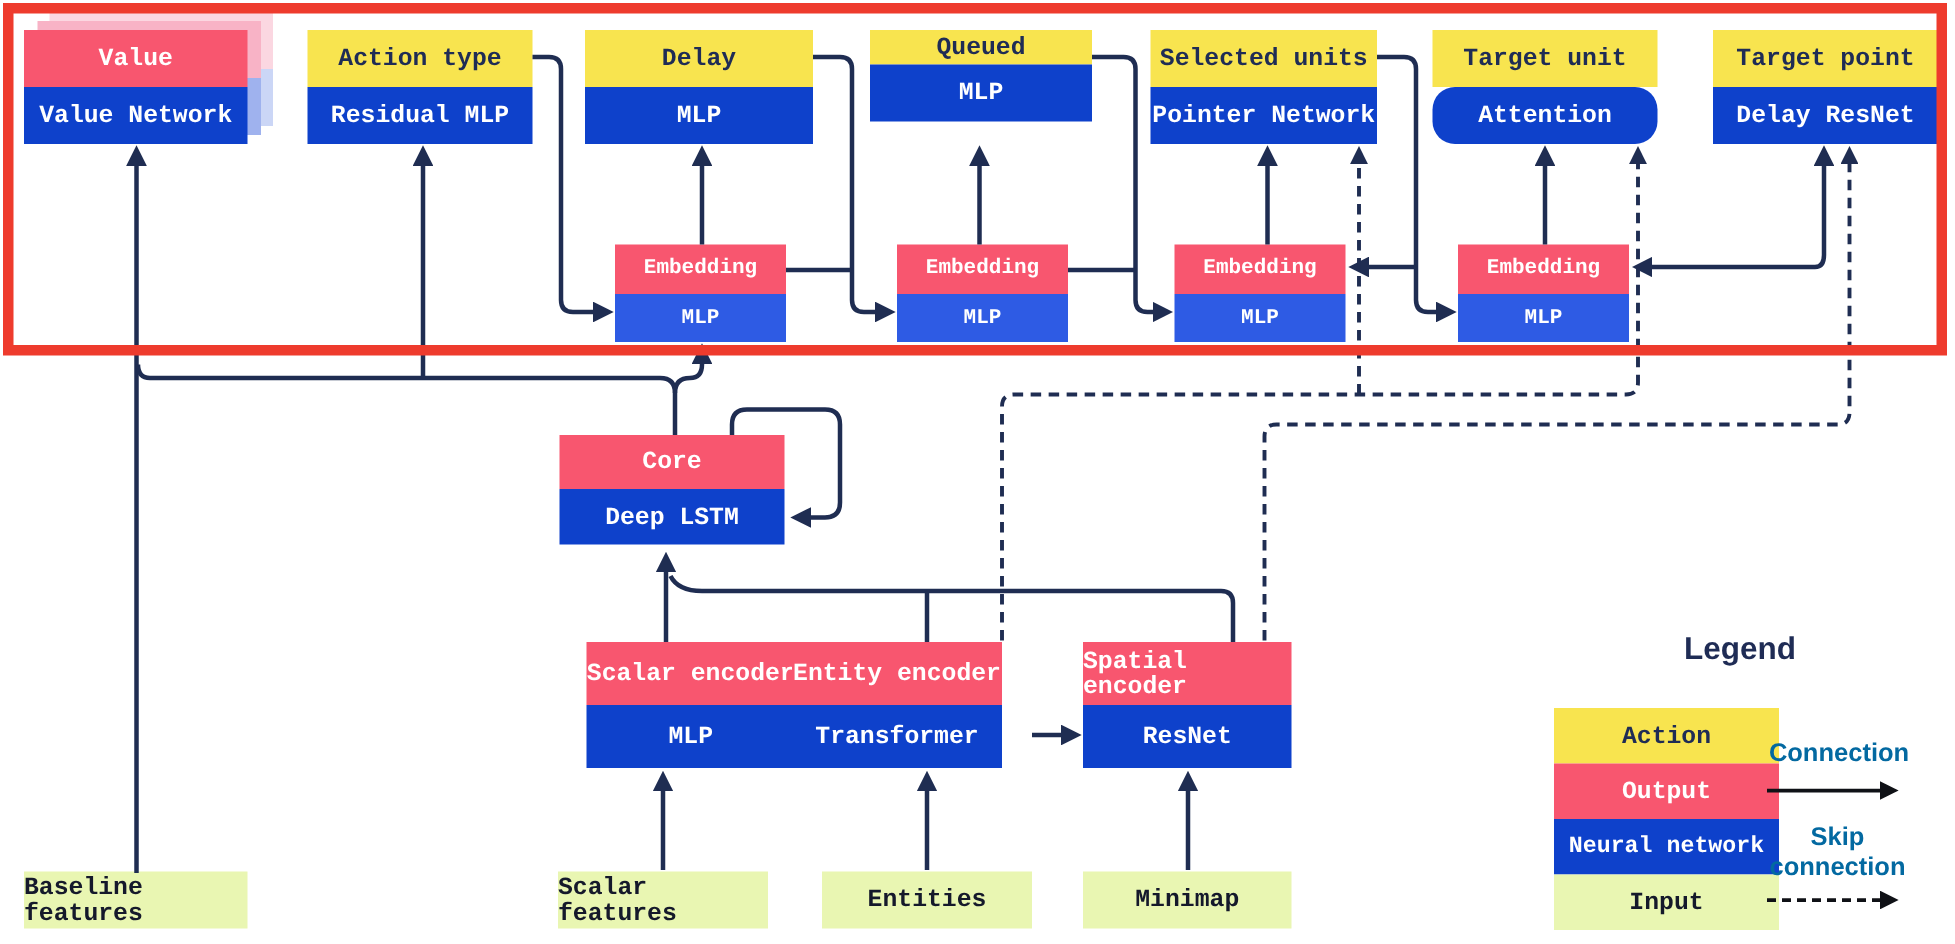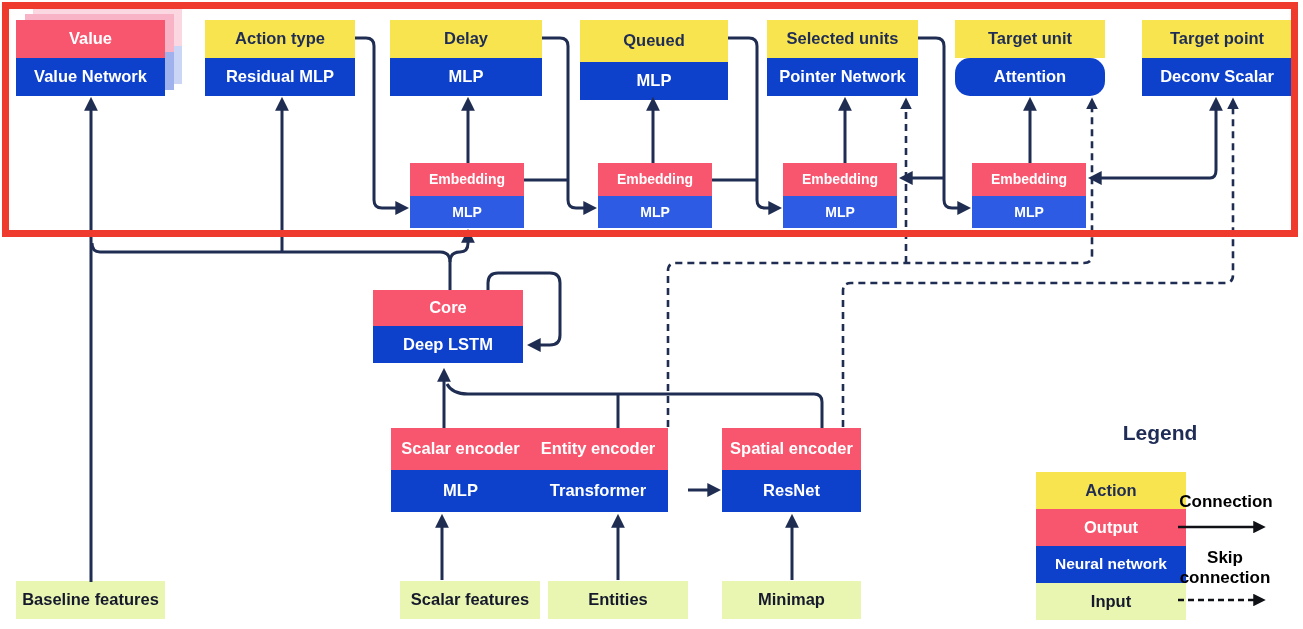--- a/index.html
+++ b/index.html
@@ -1,36 +1,36 @@
 <!DOCTYPE html>
 <html><head>
 <meta charset="utf-8">
 <style>
   html,body{margin:0;padding:0;background:#fff;}
   .canvas{position:relative;width:1303px;height:629px;background:#ffffff;overflow:hidden;
           font-family:"Liberation Sans",sans-serif;}
   .node{position:absolute;z-index:3;display:flex;flex-direction:column;}
-  .half{display:flex;align-items:center;justify-content:center;font-weight:700;line-height:1.05;}
+  .half{display:flex;align-items:center;justify-content:center;font-weight:700;line-height:1.05;font-family:Liberation Mono, monospace;}
   .yellow{background:#F8E44F;color:#1F2C55;}
   .pink{background:#F8566F;color:#ffffff;}
   .blue{background:#0E41CB;color:#ffffff;}
   .lblue{background:#2E5BE4;color:#ffffff;}
   .green{background:#E9F6B2;color:#15192B;}
   .fs-head{font-size:16.5px;}
   .fs-emb{font-size:14px;}
   .fs-input{font-size:16.5px;}
   .shadow{position:absolute;display:flex;flex-direction:column;}
   .sh-z2{z-index:1;}
   .sh-z1{z-index:2;}
   .wires{position:absolute;left:0;top:0;z-index:4;}
   .frame{position:absolute;left:2px;top:2px;width:1296px;height:235px;border:7px solid #EE3B2D;
          box-sizing:border-box;z-index:20;}
   .legend-title{position:absolute;left:1100px;top:421px;width:120px;text-align:center;
                 font-size:21px;font-weight:700;color:#1F2C55;z-index:3;}
-  .legend-text{position:absolute;text-align:center;font-size:17px;font-weight:700;color:#000000;z-index:3;}
+  .legend-text{position:absolute;text-align:center;font-size:17px;font-weight:700;color:#0369a1;z-index:3;}
 </style>
 </head>
 <body>
 
 <div class="canvas">
 
   <div class="shadow sh-z2" style="left:33px;top:8px;width:149px;">
     <div style="height:38px;background:#FBD7E1;"></div>
     <div style="height:38px;background:#CBD6F6;"></div>
   </div>
@@ -92,34 +92,34 @@
   </div>
   <div class="node" style="left:205px;top:20px;width:150px;">
     <div class="half yellow fs-head" style="height:38px;">Action type</div>
     <div class="half blue fs-head" style="height:38px;">Residual MLP</div>
   </div>
   <div class="node" style="left:390px;top:20px;width:152px;">
     <div class="half yellow fs-head" style="height:38px;">Delay</div>
     <div class="half blue fs-head" style="height:38px;">MLP</div>
   </div>
   <div class="node" style="left:580px;top:20px;width:148px;">
-    <div class="half yellow fs-head" style="height:42px;">Queued</div>
+    <div class="half yellow fs-head" style="height:23px;">Queued</div>
     <div class="half blue fs-head" style="height:38px;">MLP</div>
   </div>
   <div class="node" style="left:767px;top:20px;width:151px;">
     <div class="half yellow fs-head" style="height:38px;">Selected units</div>
     <div class="half blue fs-head" style="height:38px;">Pointer Network</div>
   </div>
   <div class="node" style="left:955px;top:20px;width:150px;">
     <div class="half yellow fs-head" style="height:38px;">Target unit</div>
     <div class="half blue fs-head" style="height:38px;border-radius:15px;">Attention</div>
   </div>
   <div class="node" style="left:1142px;top:20px;width:150px;">
     <div class="half yellow fs-head" style="height:38px;">Target point</div>
-    <div class="half blue fs-head" style="height:38px;">Deconv Scalar</div>
+    <div class="half blue fs-head" style="height:38px;">Delay ResNet</div>
   </div>
 
   <div class="node" style="left:410px;top:163px;width:114px;">
     <div class="half pink fs-emb" style="height:33px;">Embedding</div>
     <div class="half lblue fs-emb" style="height:32px;">MLP</div>
   </div>
   <div class="node" style="left:598px;top:163px;width:114px;">
     <div class="half pink fs-emb" style="height:33px;">Embedding</div>
     <div class="half lblue fs-emb" style="height:32px;">MLP</div>
   </div>
@@ -146,21 +146,21 @@
     <div class="half blue fs-head" style="height:42px;">Transformer</div>
   </div>
   <div class="node" style="left:722px;top:428px;width:139px;">
     <div class="half pink fs-head" style="height:42px;">Spatial encoder</div>
     <div class="half blue fs-head" style="height:42px;">ResNet</div>
   </div>
 
   <div class="node" style="left:16px;top:581px;width:149px;">
     <div class="half green fs-input" style="height:38px;">Baseline features</div>
   </div>
-  <div class="node" style="left:372px;top:581px;width:140px;margin-left:28px;">
+  <div class="node" style="left:372px;top:581px;width:140px;">
     <div class="half green fs-input" style="height:38px;">Scalar features</div>
   </div>
   <div class="node" style="left:722px;top:581px;width:139px;">
     <div class="half green fs-input" style="height:38px;">Minimap</div>
   </div>
   <div class="node" style="left:548px;top:581px;width:140px;">
     <div class="half green fs-input" style="height:38px;">Entities</div>
   </div>
 
   <div class="legend-title">Legend</div>

